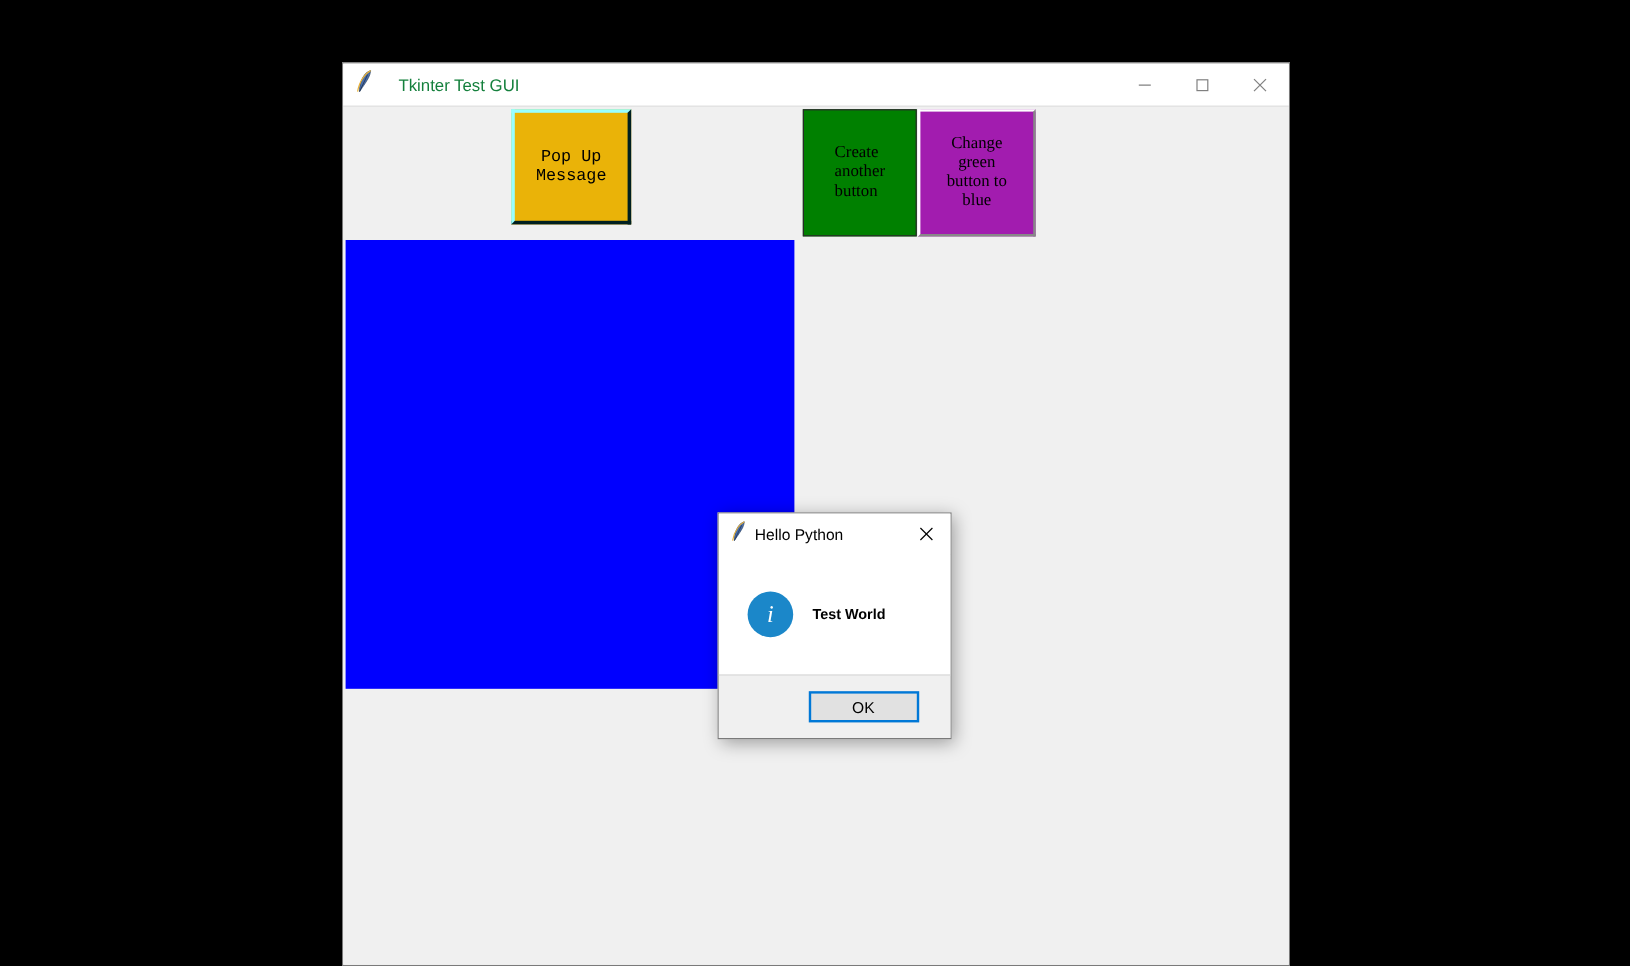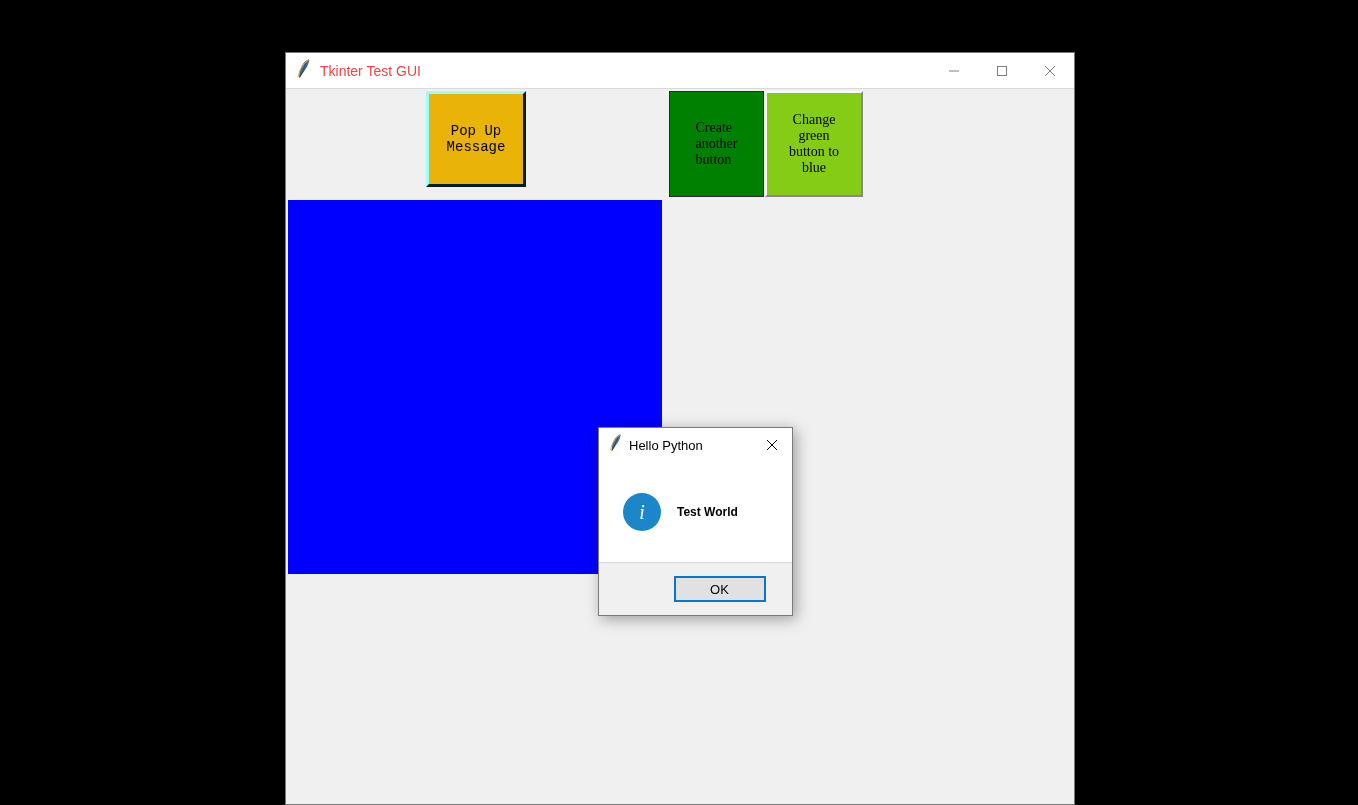--- a/index.html
+++ b/index.html
@@ -22,22 +22,22 @@
     }
     .titlebar {
       height: 36px;
       background: #fff;
       border-bottom: 1px solid #d9d9d9;
       display: flex;
       align-items: center;
       padding-left: 8px;
     }
     .titlebar-title {
-      margin-left: 8px;
-      color: #ef4444;
+      margin-left: 20px;
+      color: #15803d;
       font-size: 14px;
     }
     .titlebar-controls {
       margin-left: auto;
       display: flex;
       height: 100%;
     }
     .titlebar-btn {
       width: 48px;
       height: 100%;
@@ -97,21 +97,21 @@
       white-space: pre-line;
       font-family: Georgia, serif;
     }
 
     .btn-change {
       position: absolute;
       left: 479px;
       top: 2px;
       width: 98px;
       height: 106px;
-      background: #84cc16;
+      background: #a21caf;
       border-top: 2px solid #fff;
       border-left: 2px solid #fff;
       border-right: 2px solid #888;
       border-bottom: 2px solid #888;
       color: #000;
       font-size: 14px;
       text-align: center;
       display: flex;
       align-items: center;
       justify-content: center;

